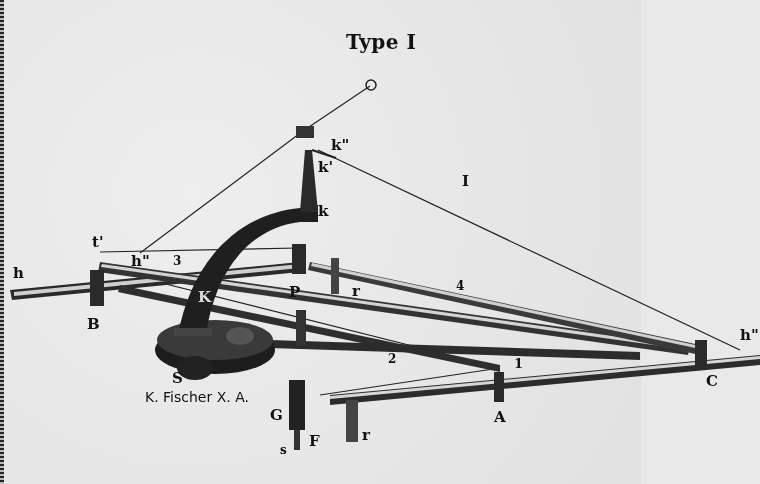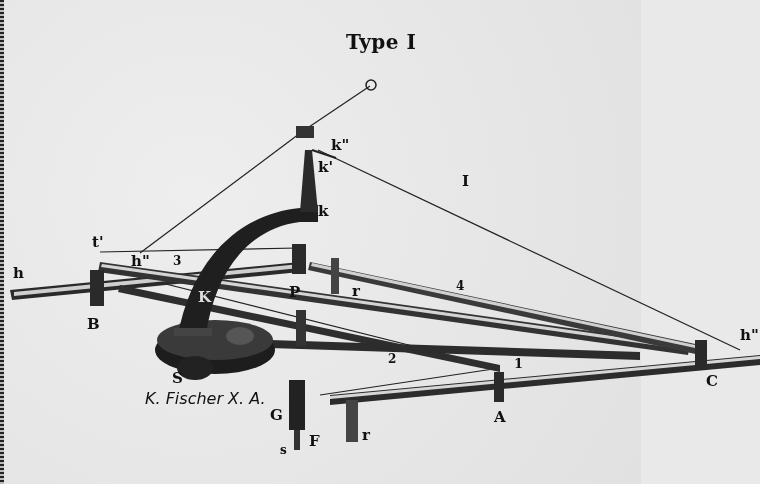--- a/index.html
+++ b/index.html
@@ -5,21 +5,21 @@
   html,body{margin:0;padding:0;}
   body{width:760px;height:484px;overflow:hidden;background:#e9e9e9;}
   .plate{position:relative;width:641px;height:484px;background:#e8e8e8;
     background-image:radial-gradient(circle at 30% 40%, #eeeeee 0%, #e6e6e6 60%, #e1e1e1 100%);
     font-family:"DejaVu Serif", serif;color:#111;}
   .edge{position:absolute;left:0;top:0;width:4px;height:484px;
     background:repeating-linear-gradient(to bottom,#222 0 2px,#bbb 2px 4px);}
   .title{position:absolute;left:346px;top:30px;font-size:20px;font-weight:bold;letter-spacing:0.5px;}
   .lbl{position:absolute;font-size:15px;font-weight:bold;line-height:1;}
   .num{position:absolute;font-size:12px;font-weight:bold;}
-  .sig{position:absolute;left:145px;top:389px;font-size:16px;font-style:italic;font-family:"DejaVu Sans",sans-serif;}
+  .sig{position:absolute;left:145px;top:389px;font-size:14px;font-family:"DejaVu Sans",sans-serif;}
   svg{position:absolute;left:0;top:0;}
 </style>
 </head>
 <body>
 
 <div class="plate">
   <div class="edge"></div>
 
   <svg width="760" height="484">
 

